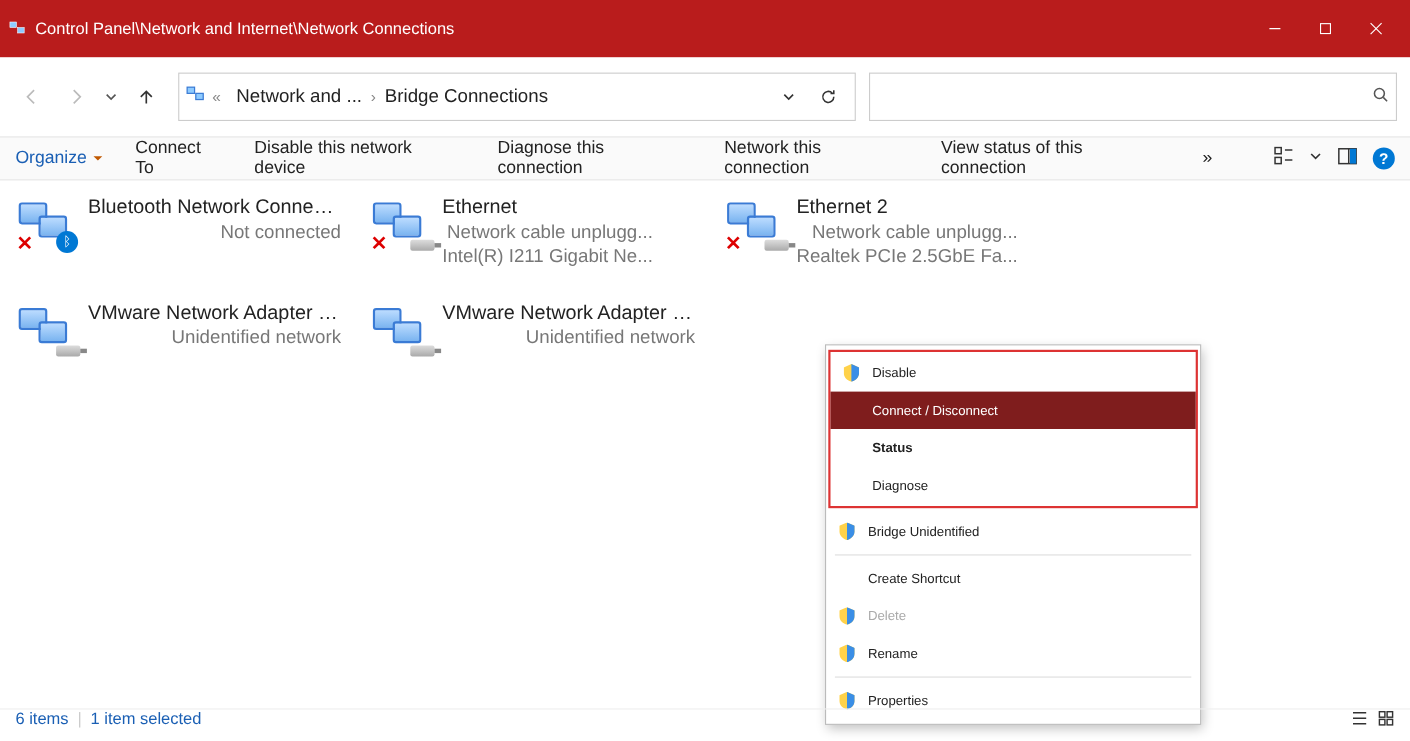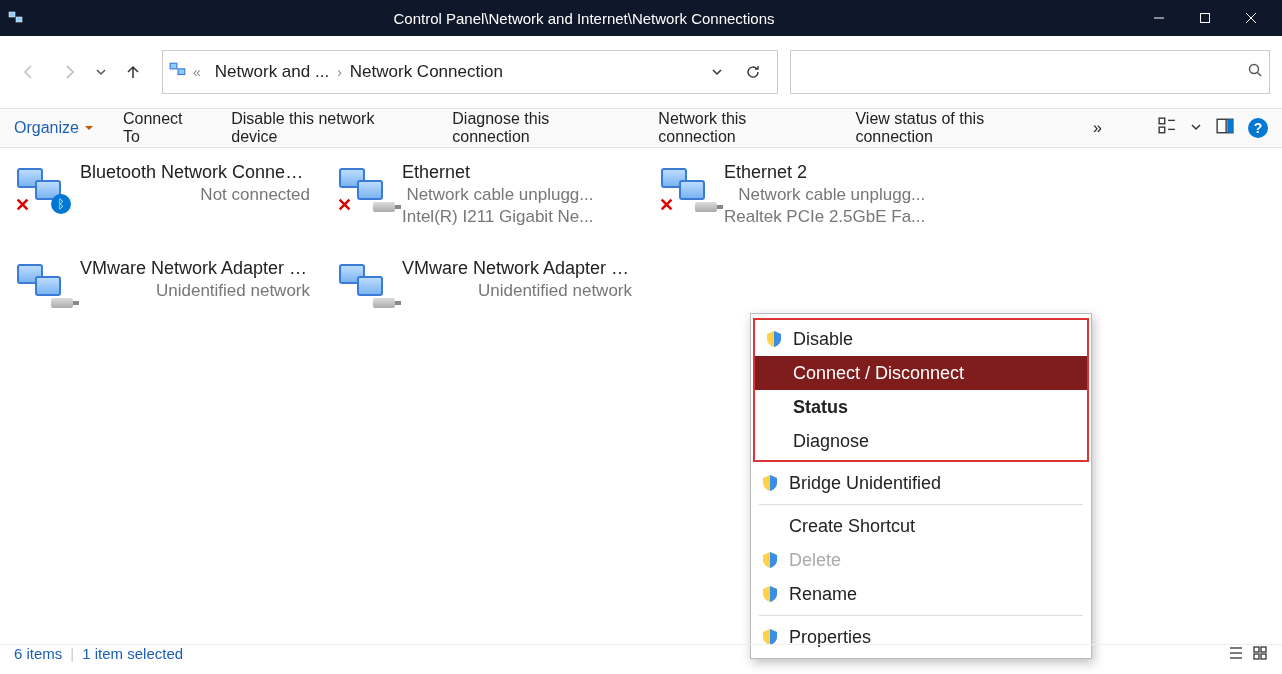--- a/index.html
+++ b/index.html
@@ -1,19 +1,19 @@
 <!DOCTYPE html>
 <html><head>
 <meta charset="utf-8">
 <style>
 * { margin: 0; padding: 0; box-sizing: border-box; font-family: "Segoe UI", sans-serif; }
 body { width: 1282px; height: 674px; background: #fff; overflow: hidden; position: relative; }
 
 
-.titlebar { height: 36px; background: #0f172a; display: flex; align-items: center; padding: 0 8px; color: #fff; text-align: center; }
+.titlebar { height: 52px; background: #b91c1c; display: flex; align-items: center; padding: 0 8px; color: #fff; }
 .titlebar .app-icon { width: 16px; height: 16px; margin-right: 8px; }
 .titlebar .title { font-size: 15px; flex: 1; }
 .titlebar .win-btns { display: flex; gap: 0; }
 .titlebar .win-btn { width: 46px; height: 36px; display: flex; align-items: center; justify-content: center; }
 .titlebar svg { stroke: #fff; fill: none; stroke-width: 1; }
 
 
 .navbar { height: 72px; display: flex; align-items: center; padding: 0 12px; gap: 6px; }
 .nav-arrow { width: 34px; height: 34px; display: flex; align-items: center; justify-content: center; color: #555; }
 .nav-arrow.disabled { color: #bbb; }
@@ -53,21 +53,21 @@
 .badge-bt { position:absolute; right:-6px; bottom:-6px; width:20px; height:20px; border-radius:50%; background:#0078d4; color:#fff; display:flex; align-items:center; justify-content:center; font-size:12px; }
 .badge-plug { position:absolute; right:-8px; bottom:-4px; width:22px; height:10px; background:linear-gradient(#ddd,#aaa); border-radius:2px; }
 .badge-plug::after { content:""; position:absolute; right:-6px; top:3px; width:6px; height:4px; background:#888; }
 .badge-wifi { position:absolute; right:-6px; bottom:-6px; display:flex; align-items:flex-end; gap:1px; }
 .badge-wifi span { width:3px; background:#2a9d2a; display:block; }
 .badge-wifi span:nth-child(1){height:5px}.badge-wifi span:nth-child(2){height:8px}.badge-wifi span:nth-child(3){height:11px}.badge-wifi span:nth-child(4){height:14px}
 
 
 .ctxmenu { position: absolute; left: 750px; top: 313px; width: 342px; background: #fff; border: 1px solid #bbb; box-shadow: 2px 4px 10px rgba(0,0,0,.25); padding: 4px 0; }
 .ctxmenu .boxed { border: 2px solid #d33; margin: 0px 2px 4px 2px; padding: 2px 0; }
-.ctx-item { height: 34px; display: flex; align-items: center; padding: 0 12px 0 10px; font-size: 18px; color: #222; gap: 10px; }
+.ctx-item { height: 34px; display: flex; align-items: center; padding: 0 12px 0 10px; font-size: 12px; color: #222; gap: 10px; }
 .ctx-item .shield { width: 18px; display:flex; justify-content:center; }
 .ctx-item.hover { background: #7f1d1d; color: #fff; }
 .ctx-item.bold { font-weight: 600; }
 .ctx-item.disabled { color: #aaa; }
 .ctx-sep { height: 1px; background: #ddd; margin: 4px 8px; }
 .shield-ico { width:14px; height:16px; }
 
 
 .statusbar { position: absolute; left: 0; right: 0; bottom: 0; height: 30px; display: flex; align-items: flex-start; padding: 0 14px; font-size: 15px; color: #1a5fb4; gap: 8px; border-top: 1px solid #eee; }
 .statusbar .spacer { flex: 1; }
@@ -130,21 +130,21 @@
     </div>
 
   <div class="addressbar">
     <span><svg width="18" height="18" viewBox="0 0 16 16">
           <rect x="1" y="2" width="6" height="5" fill="#8ecbff" stroke="#3a7bd5"></rect>
           <rect x="8" y="7" width="6" height="5" fill="#8ecbff" stroke="#3a7bd5"></rect>
         </svg></span>
     <span class="sep" style="padding:0 6px;">«</span>
     <span class="seg">Network and ...</span>
     <span class="sep">›</span>
-    <span class="seg">Network Connection</span>
+    <span class="seg">Bridge Connections</span>
     <span class="spacer"></span>
     <div class="addr-btn">
         <svg class="chev" viewBox="0 0 12 12">
           <path d="M2 4 L6 8 L10 4" fill="none" stroke="currentColor" stroke-width="1.5"></path>
         </svg>
       </div>
     <div class="addr-btn">
         <svg width="16" height="16" viewBox="0 0 16 16">
           <path d="M13 8a5 5 0 1 1-1.5-3.5M13 2v3h-3" fill="none" stroke="currentColor" stroke-width="1.4"></path>
         </svg>

